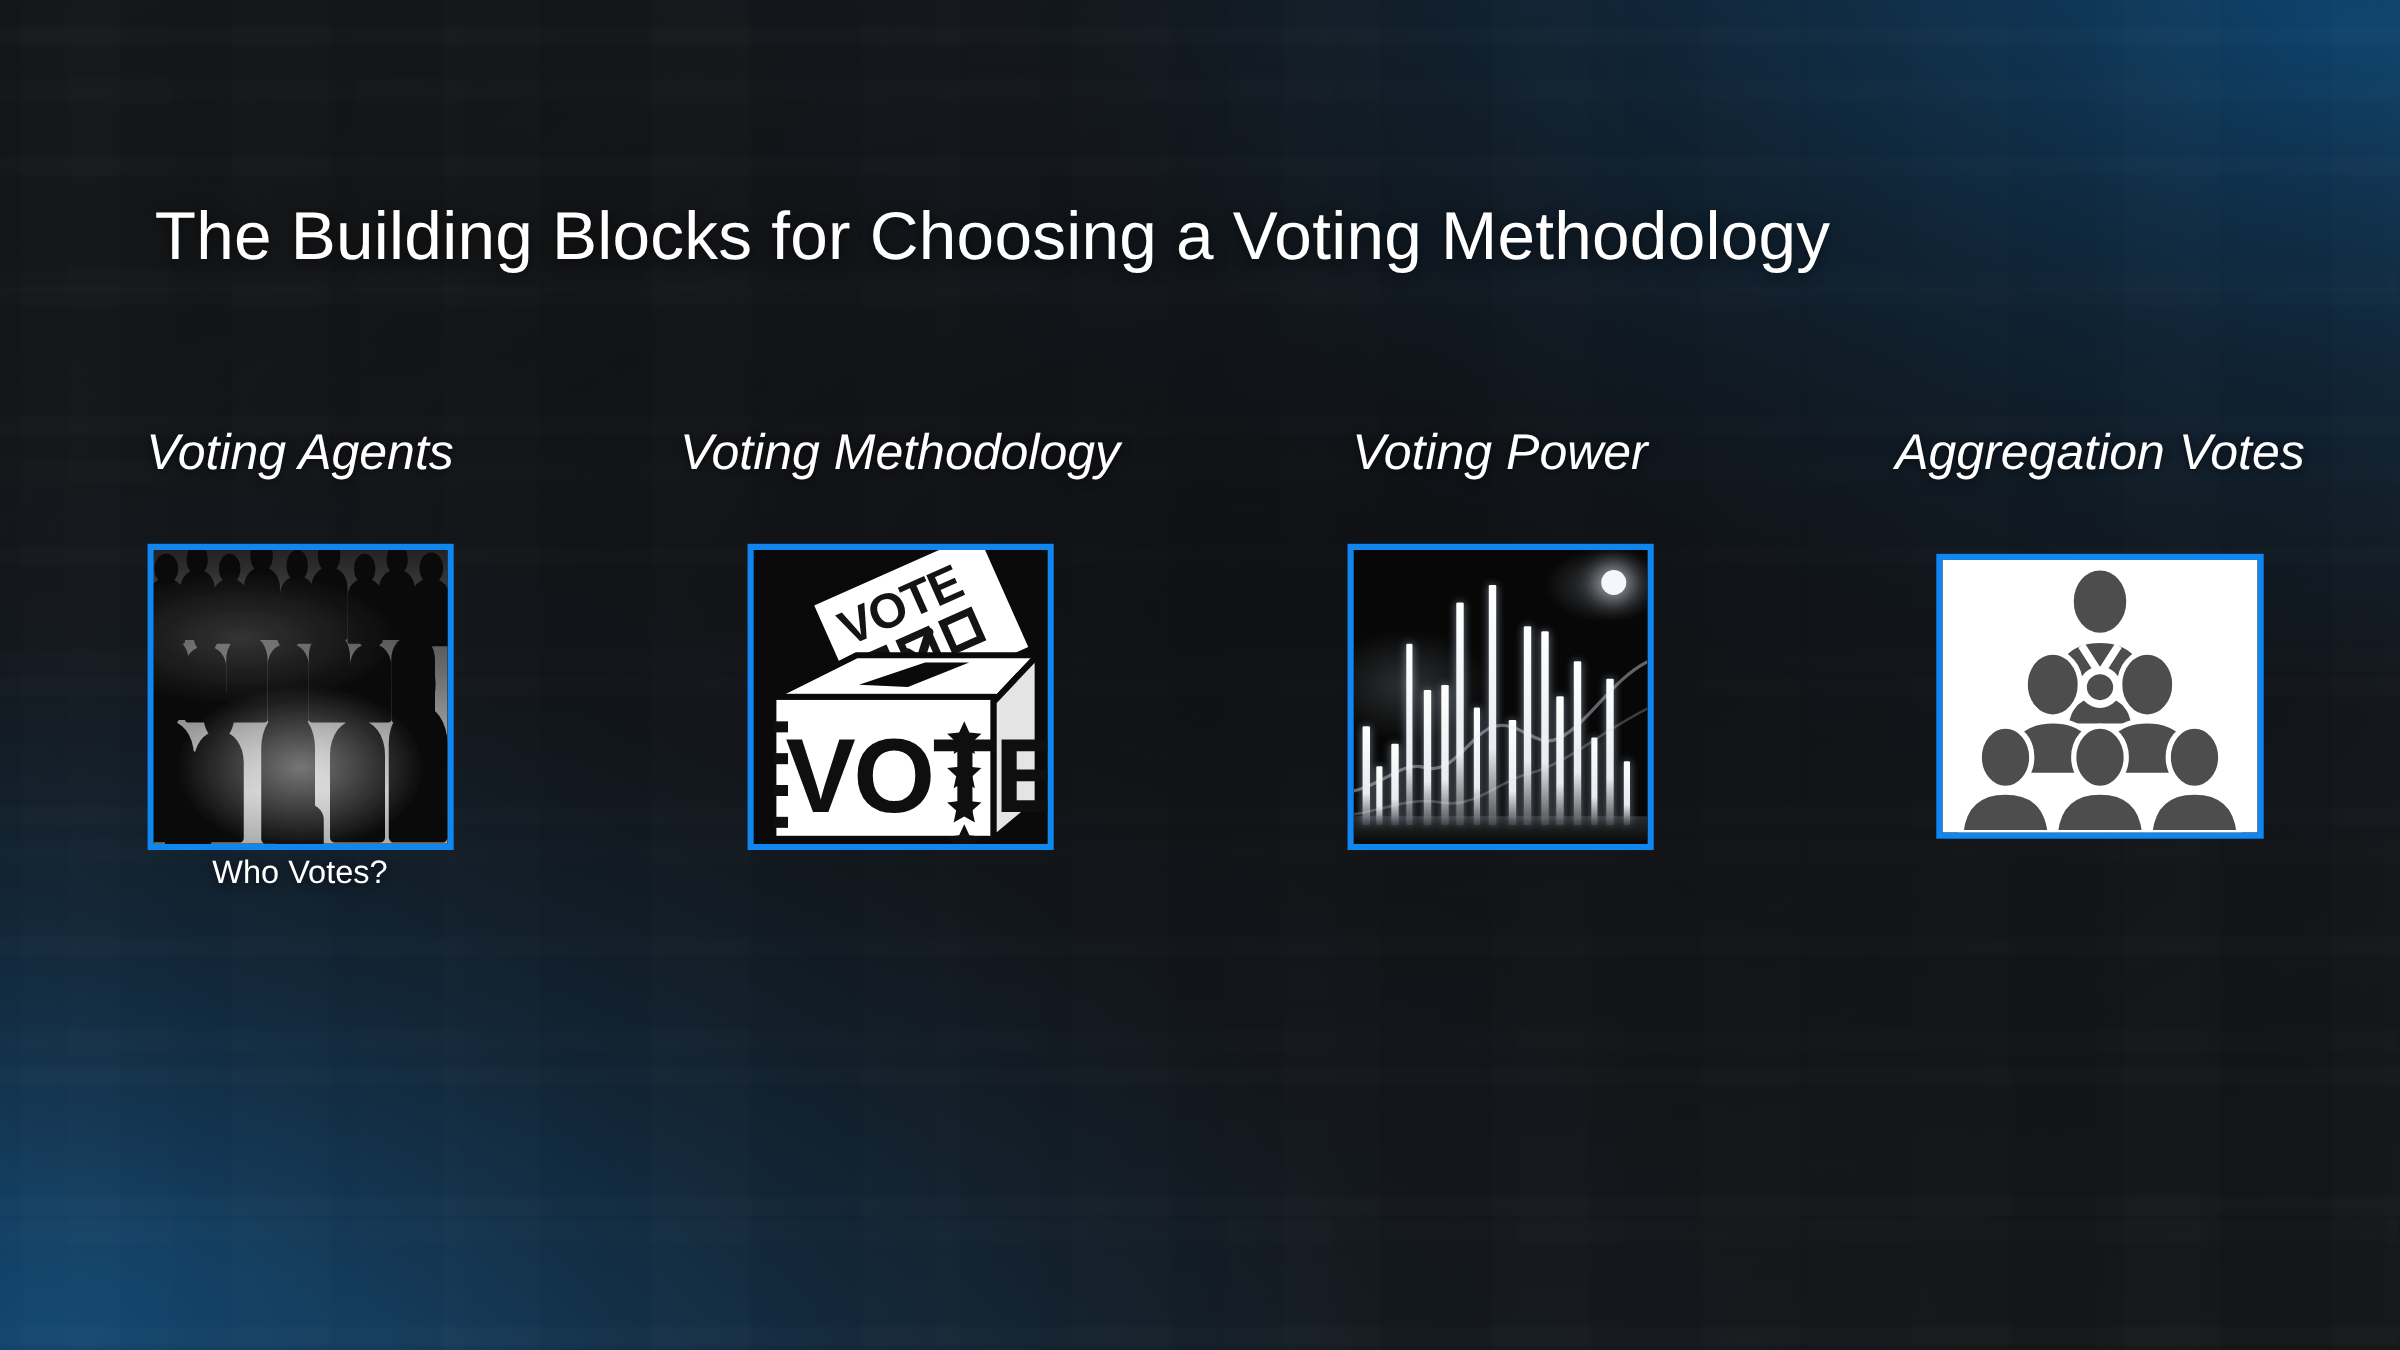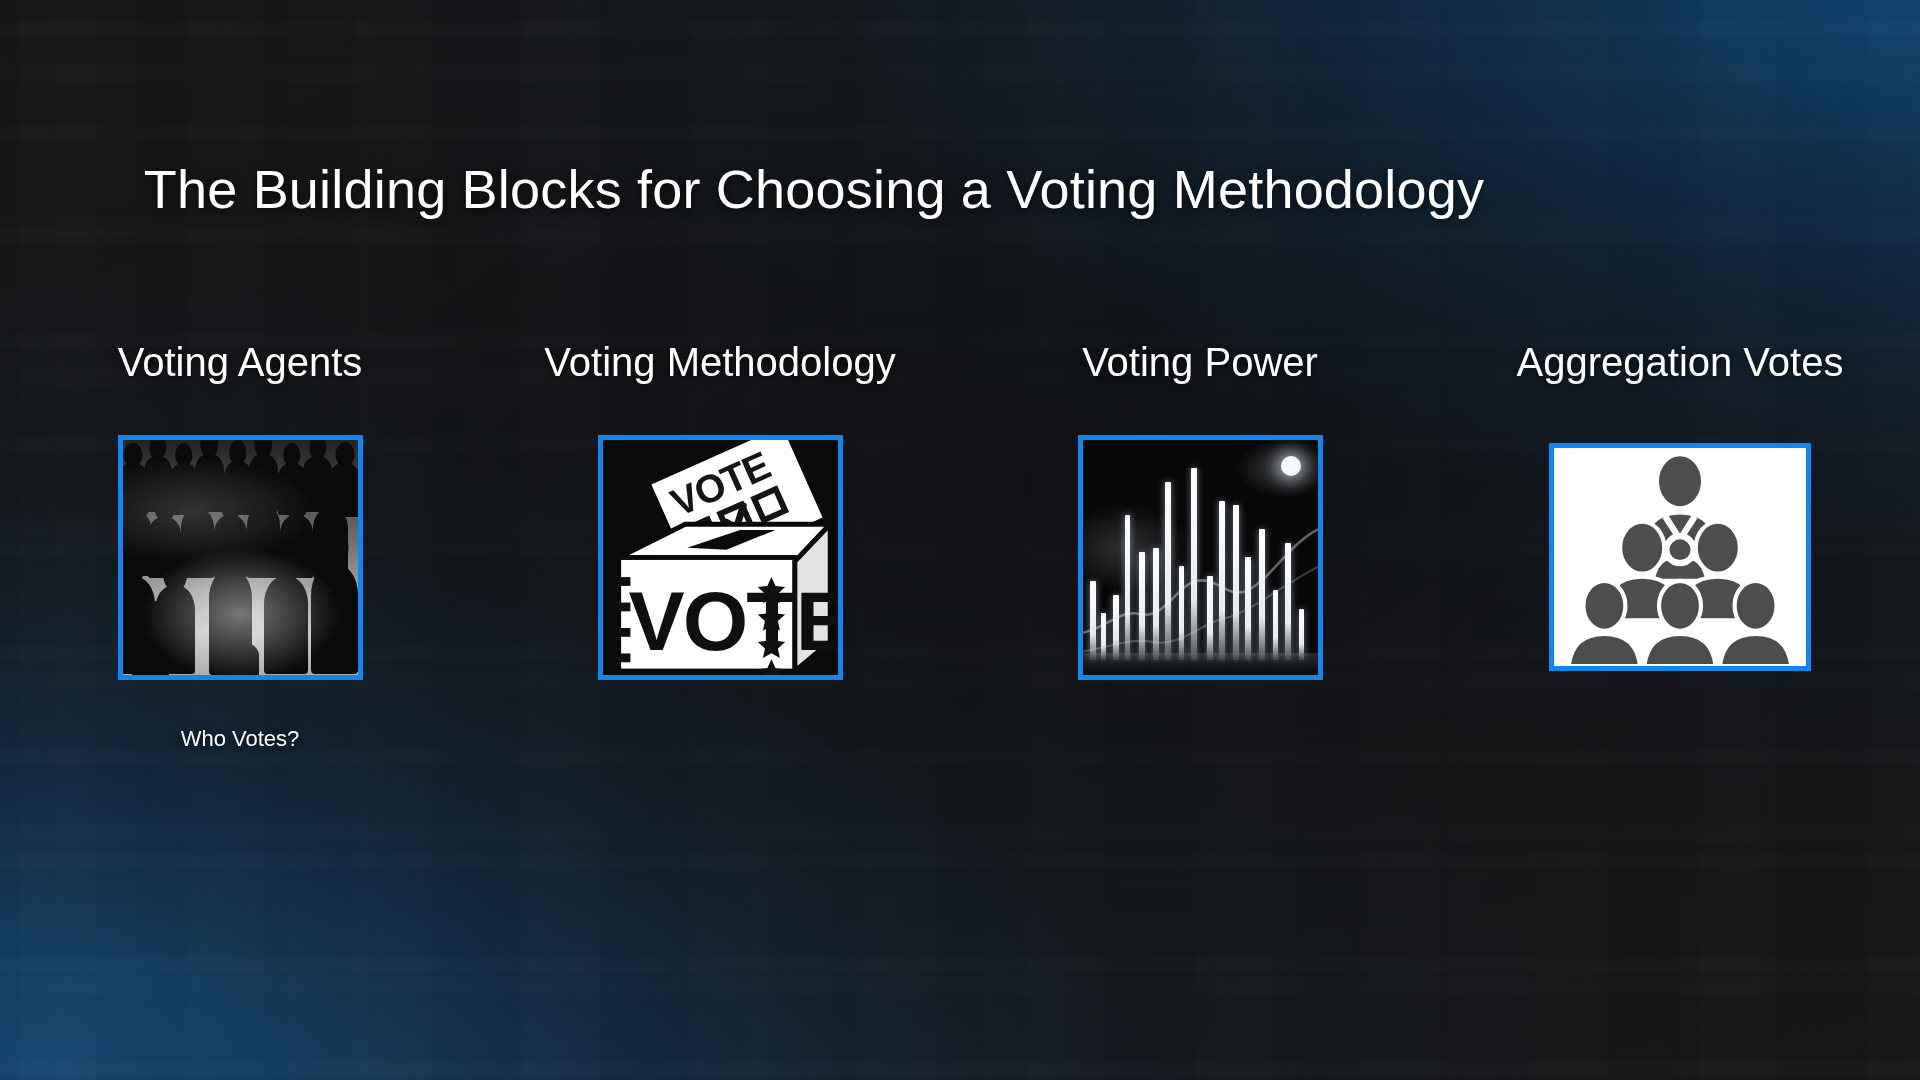--- a/index.html
+++ b/index.html
@@ -75,21 +75,20 @@
     top: 158px;
     left: 0;
     width: 1588px;
     text-align: center;
     color: #ffffff;
     font-size: 54px;
     font-weight: 400;
     letter-spacing: 0.2px;
     white-space: nowrap;
     text-shadow: 0 2px 10px rgba(0,0,0,0.55);
-    margin-left: 20px;
   }
 
   
   #columns {
     position: absolute;
     top: 340px;
     left: 0;
     width: 1920px;
     height: 620px;
     display: flex;
@@ -102,20 +101,21 @@
     align-items: center;
   }
 
   .col-heading {
     color: #ffffff;
     font-size: 40px;
     font-weight: 400;
     white-space: nowrap;
     text-shadow: 0 2px 8px rgba(0,0,0,0.6);
     line-height: 1.1;
+    font-style: italic;
   }
 
   .tile-wrap {
     margin-top: 48px;
     height: 250px;
     display: flex;
     align-items: center;
     justify-content: center;
   }
   .tile {
@@ -123,23 +123,22 @@
     height: 245px;
     border: 5px solid #1186ee;
     position: relative;
     overflow: hidden;
     background: #000;
     flex: none;
   }
   .tile.wide { width: 262px; height: 228px; }
 
   .caption {
-    margin-top: 44px;
     color: #ffffff;
-    font-size: 22px;
+    font-size: 26px;
     font-weight: 400;
     line-height: 1.17;
     text-align: left;
     text-shadow: 0 2px 8px rgba(0,0,0,0.6);
     max-width: 330px;
   }
   .caption.narrow { max-width: 210px; line-height: 1.18; }
 
   
   .crowd {

